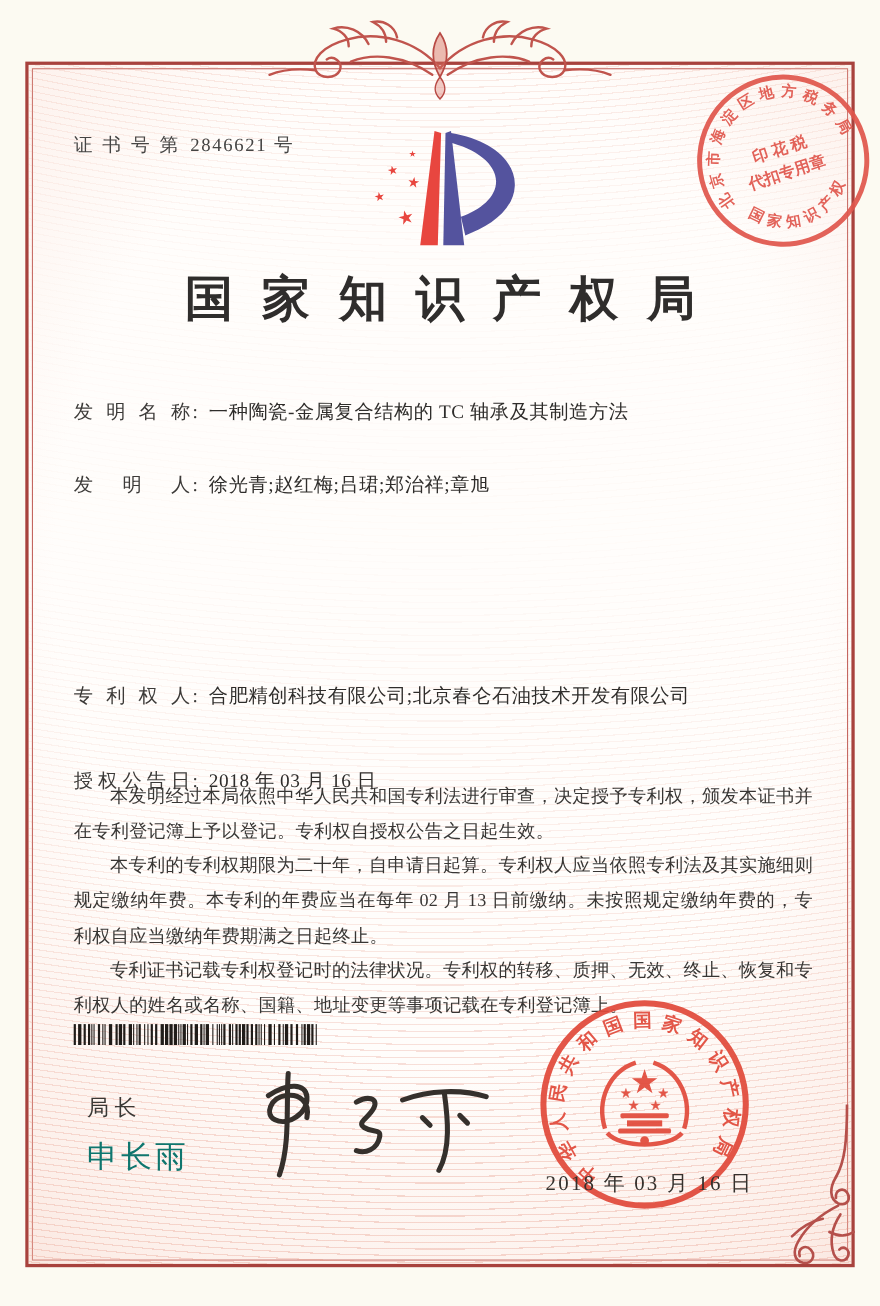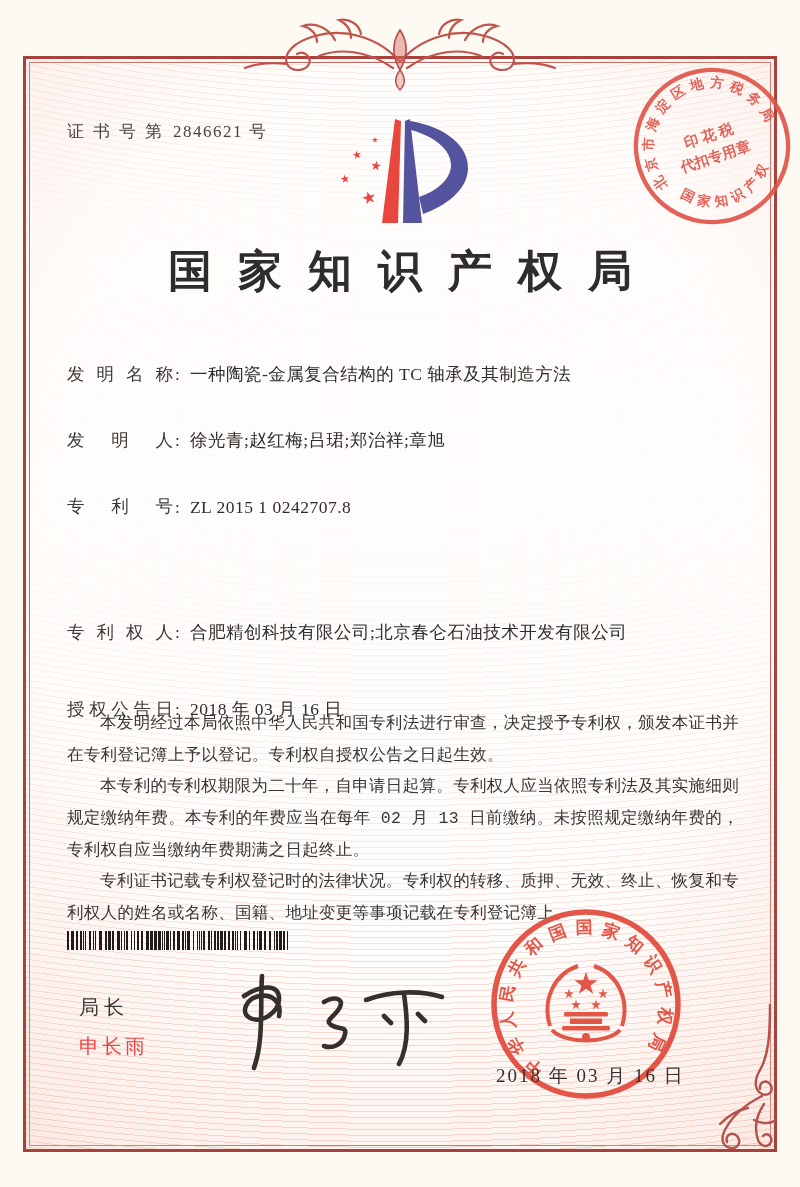--- a/index.html
+++ b/index.html
@@ -38,29 +38,29 @@
   
   .field{position:absolute;left:67px;font-size:17.5px;color:#2f2d2b;white-space:nowrap;}
   .f-label{display:inline-block;width:106px;text-align:justify;text-align-last:justify;
            color:#3c3a38;vertical-align:bottom;}
   .f-colon{margin:0 10px 0 2px;color:#3c3a38;}
   .f-value{letter-spacing:.5px;}
 
   
   .body-text{position:absolute;left:67px;top:708px;width:672px;font-size:16.5px;
              color:#383634;text-align:justify;}
-  .body-text p{margin:0;text-indent:2em;line-height:1.92;letter-spacing:.3px;font-family:Liberation Mono, monospace;}
+  .body-text p{margin:0;text-indent:2em;line-height:1.92;letter-spacing:.3px;}
 
   
   .barcode{position:absolute;left:67px;top:931px;width:224px;height:19px;font-size:0;}
   .barcode .bar{display:inline-block;height:100%;background:#201c19;vertical-align:top;}
 
   
   .director-label{position:absolute;left:79px;top:994px;font-size:20px;color:#3a3835;letter-spacing:5px;}
-  .director-name{position:absolute;left:79px;top:1033px;font-size:20px;color:#ef4444;letter-spacing:3px;}
+  .director-name{position:absolute;left:79px;top:1033px;font-size:28px;color:#0f766e;letter-spacing:3px;}
   .signature{position:absolute;left:198px;top:970px;}
 
   .issue-date{position:absolute;left:496px;top:1063px;font-size:19px;color:#36312d;
               letter-spacing:2px;z-index:5;}
 
   .flourish-top{position:absolute;left:243px;top:10px;}
   .corner-ornament{position:absolute;left:704px;top:1004px;}
 
   .seal-ring-text{font-size:17px;font-weight:700;}
   .seal-top-arc{font-size:13.5px;font-weight:700;letter-spacing:1px;}
@@ -143,23 +143,20 @@
     <text x="0" y="16" text-anchor="middle" fill="#e0564c" class="seal-top-center">代扣专用章</text>
   </svg>
 
   <div class="title">国家知识产权局</div>
 
   <div class="field" style="top:362px">
     <span class="f-label">发明名称</span><span class="f-colon">:</span><span class="f-value">一种陶瓷-金属复合结构的 TC 轴承及其制造方法</span>
   </div>
   <div class="field" style="top:428px">
     <span class="f-label">发明人</span><span class="f-colon">:</span><span class="f-value">徐光青;赵红梅;吕珺;郑治祥;章旭</span>
-  </div>
-  <div class="field" style="top:494px">
-    <span class="f-label">专利号</span><span class="f-colon">:</span><span class="f-value">ZL 2015 1 0242707.8</span>
   </div>
   <div class="field" style="top:620px">
     <span class="f-label">专利权人</span><span class="f-colon">:</span><span class="f-value">合肥精创科技有限公司;北京春仑石油技术开发有限公司</span>
   </div>
   <div class="field" style="top:697px">
     <span class="f-label">授权公告日</span><span class="f-colon">:</span><span class="f-value">2018 年 03 月 16 日</span>
   </div>
 
   <div class="body-text">
     <p>本发明经过本局依照中华人民共和国专利法进行审查，决定授予专利权，颁发本证书并在专利登记簿上予以登记。专利权自授权公告之日起生效。</p>

